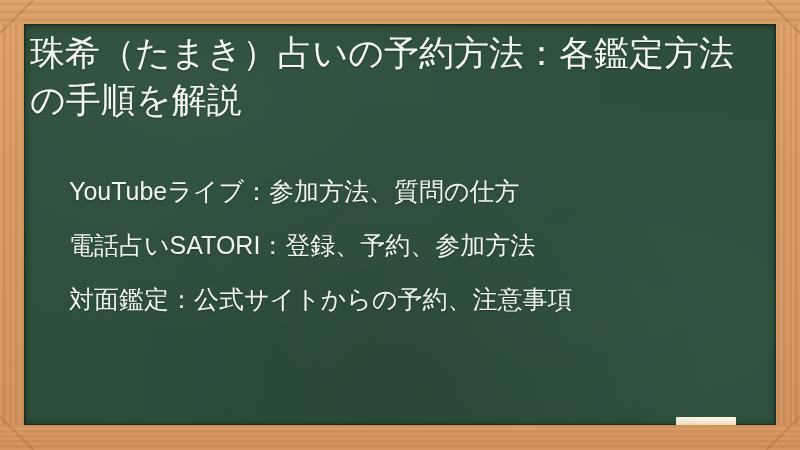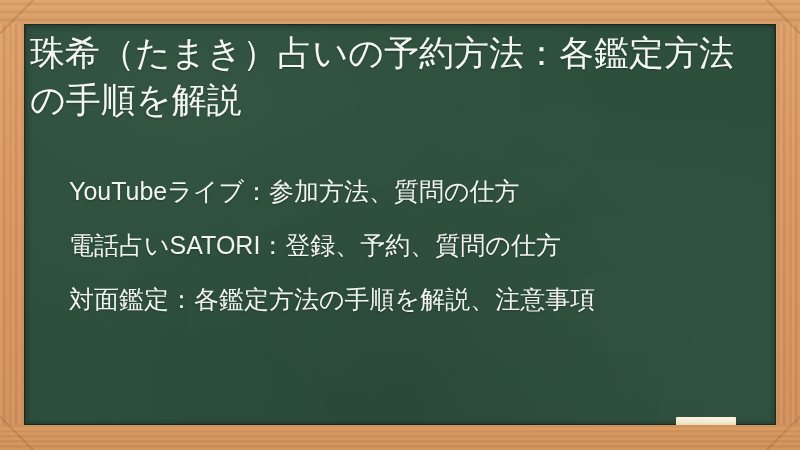--- a/index.html
+++ b/index.html
@@ -175,22 +175,22 @@
   <div class="miter miter-bl"></div>
   <div class="miter miter-br"></div>
 
   <div class="chalkboard">
     <div class="board-content">
 
       <h1 class="board-title">珠希（たまき）占いの予約方法：各鑑定方法の手順を解説</h1>
 
       <ul class="board-lines">
         <li class="board-line">YouTubeライブ：参加方法、質問の仕方</li>
-        <li class="board-line">電話占いSATORI：登録、予約、質問の仕方</li>
-        <li class="board-line">対面鑑定：各鑑定方法の手順を解説、注意事項</li>
+        <li class="board-line">電話占いSATORI：登録、予約、参加方法</li>
+        <li class="board-line">対面鑑定：公式サイトからの予約、注意事項</li>
       </ul>
 
     </div>
 
     <div class="chalk-stick"></div>
   </div>
 
 </div>
 
 </body></html>

